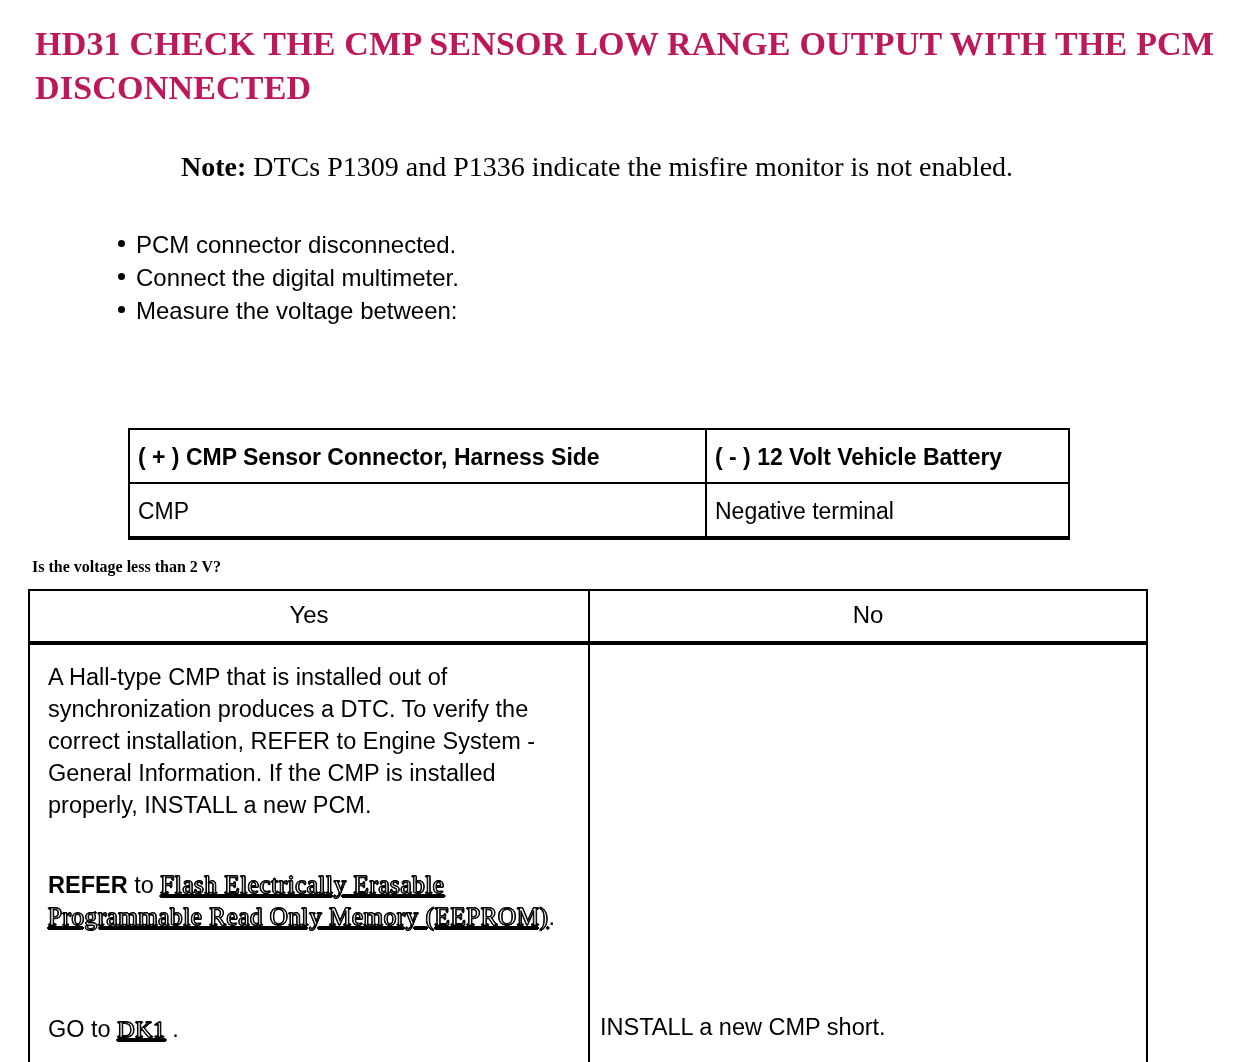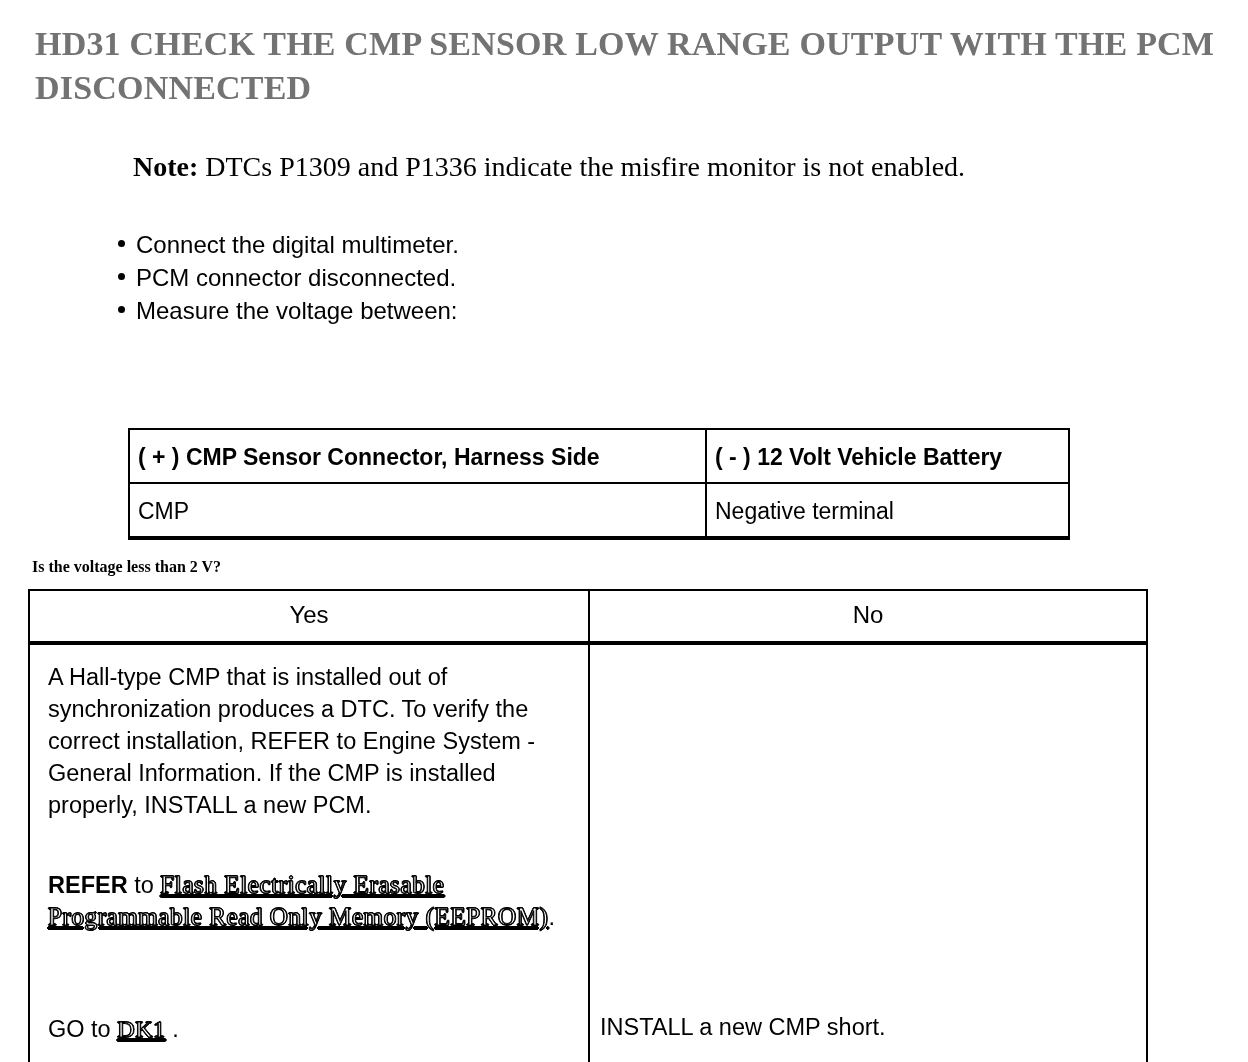--- a/index.html
+++ b/index.html
@@ -28,35 +28,36 @@
   .doc-title {
     position: absolute;
     left: 35px;
     top: 22px;
     width: 1180px;
     font-family: "Liberation Serif", "DejaVu Serif", serif;
     font-weight: bold;
     font-size: 34px;
     line-height: 44px;
     letter-spacing: 0.2px;
-    color: #737373;
+    color: #be185d;
   }
 
   
   .note-line {
     position: absolute;
     left: 133px;
     top: 150px;
     width: 1060px;
     font-family: "Liberation Serif", "DejaVu Serif", serif;
     font-size: 28px;
     line-height: 34px;
   }
   .note-line .note-label {
     font-weight: bold;
+    margin-left: 48px;
   }
 
   
   .bullet-list {
     position: absolute;
     left: 118px;
     top: 228px;
     width: 1090px;
   }
   .bullet-row {
@@ -189,26 +190,26 @@
   <div class="doc-title">HD31 CHECK THE CMP SENSOR LOW RANGE OUTPUT WITH THE PCM DISCONNECTED</div>
 
   <div class="note-line">
     <span class="note-label">Note:</span><span> DTCs P1309 and P1336 indicate the misfire monitor is not enabled.</span>
   </div>
 
   <div class="bullet-list">
 
     <div class="bullet-row">
       <span class="bullet-dot"></span>
-      <span>Connect the digital multimeter.</span>
+      <span>PCM connector disconnected.</span>
     </div>
 
     <div class="bullet-row">
       <span class="bullet-dot"></span>
-      <span>PCM connector disconnected.</span>
+      <span>Connect the digital multimeter.</span>
     </div>
 
 
     <div class="bullet-row">
       <span class="bullet-dot"></span>
       <span>Measure the voltage between:</span>
     </div>
 
   </div>
 

